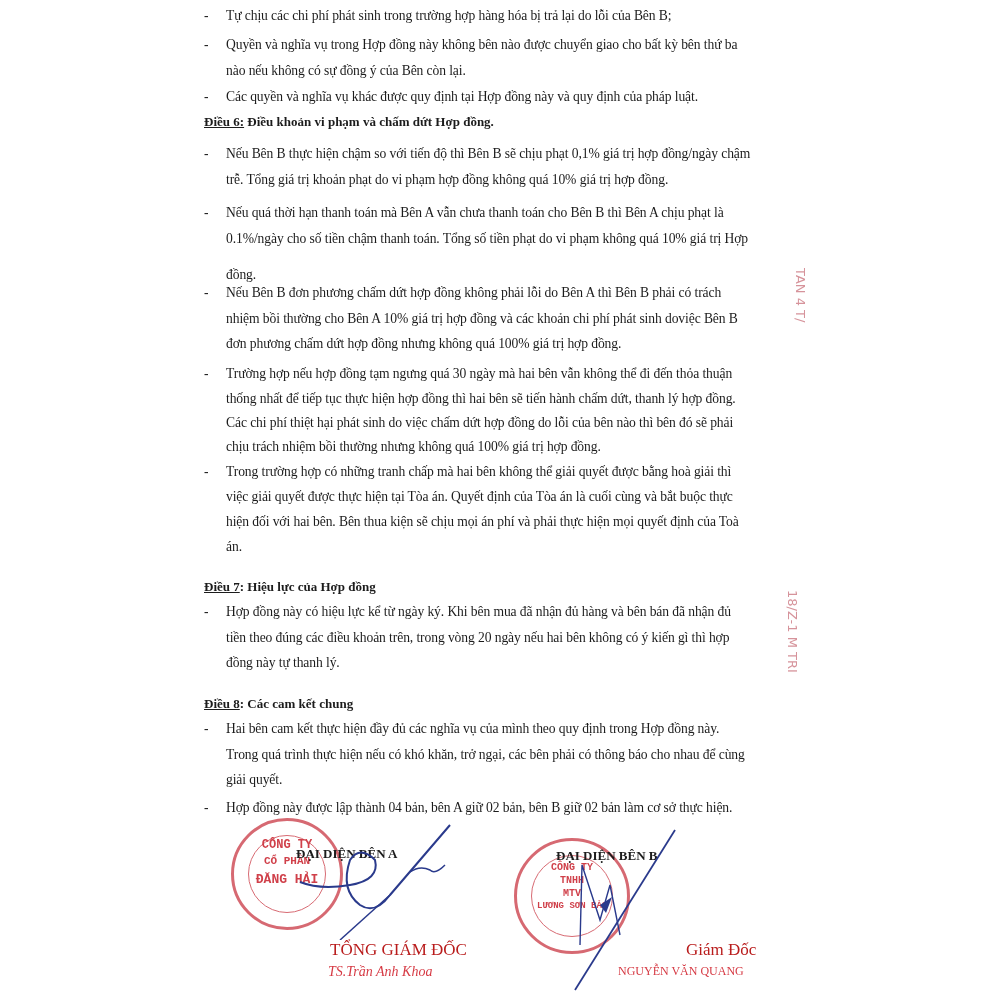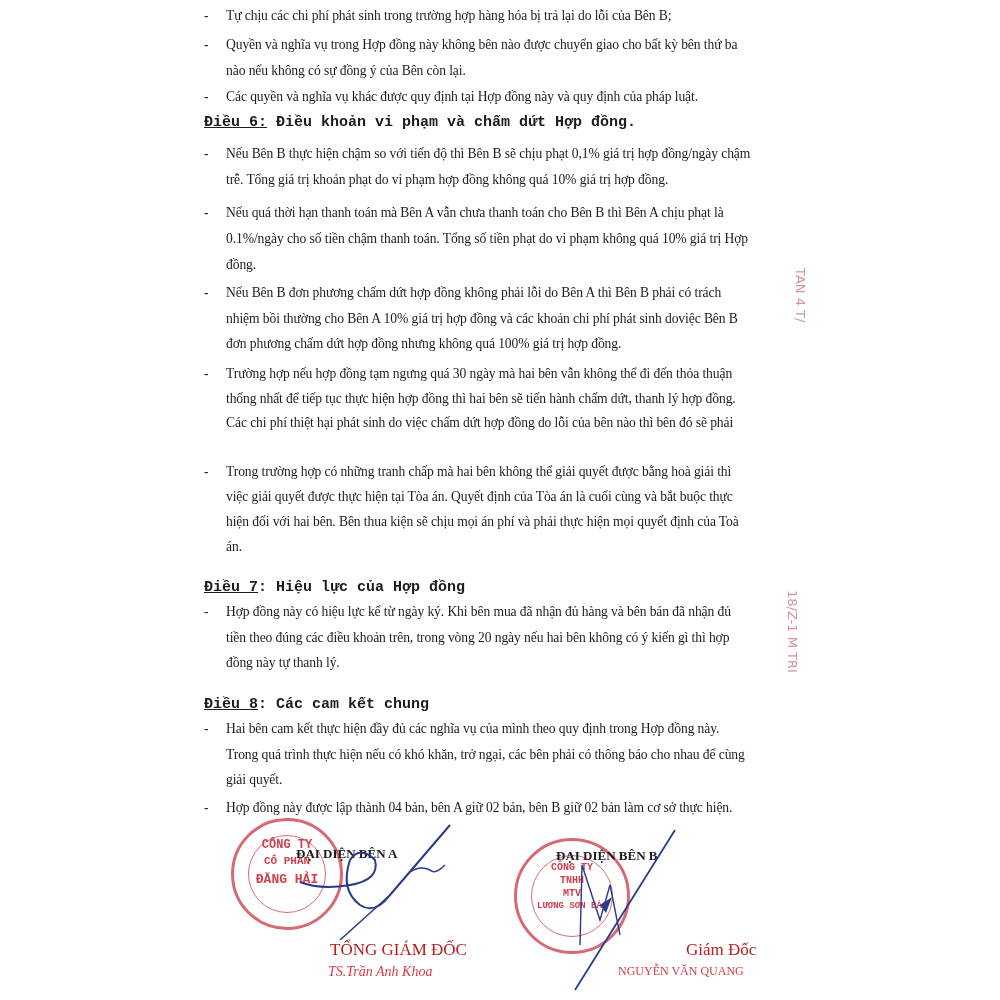--- a/index.html
+++ b/index.html
@@ -1,21 +1,21 @@
 <!DOCTYPE html>
 <html><head>
 <meta charset="utf-8">
 <style>
   html, body { margin:0; padding:0; }
   body { width:1000px; height:1000px; background:#ffffff; position:relative; overflow:hidden;
          font-family: "Liberation Serif", "DejaVu Serif", serif; color:#1c1c1c; }
   .page { position:absolute; left:0; top:0; width:1000px; height:1000px; }
   .line { position:absolute; font-size:13.6px; white-space:nowrap; letter-spacing:-0.1px;text-align:center; }
   .bullet { position:absolute; font-size:13.6px; }
-  .heading { position:absolute; font-size:15px; font-weight:bold; white-space:nowrap;font-family:Liberation Mono, monospace; }
+  .heading { position:absolute; font-size:13px; font-weight:bold; white-space:nowrap; }
   .heading .num { text-decoration:underline; }
   .margin-note { position:absolute; color:#c9707a; font-size:13px; transform:rotate(90deg); transform-origin:left top; white-space:nowrap; opacity:0.75; font-family:"DejaVu Sans", sans-serif; }
   .stamp { position:absolute; border-radius:50%; border:3px solid #d0505a; box-sizing:border-box; opacity:0.85; }
   .stamp .inner { position:absolute; border-radius:50%; border:1.5px solid #d0505a; box-sizing:border-box; }
   .stamp-text { position:absolute; color:#d0404a; font-family:Liberation Mono, monospace; font-weight:bold; text-align:center; white-space:nowrap; }
   .sig-title { position:absolute; font-weight:bold; font-size:13px; white-space:nowrap; }
   .sig-role { position:absolute; color:#b91c1c; font-size:17px; white-space:nowrap; font-family:"Liberation Serif", serif; }
   .sig-name { position:absolute; color:#d63a44; font-size:14px; font-style:italic; white-space:nowrap; }
   svg.sig { position:absolute; }
 </style>
@@ -36,31 +36,32 @@
 
   <div class="heading" style="left:204px;top:114px"><span class="num">Điều 6:</span><span> Điều khoản vi phạm và chấm dứt Hợp đồng.</span></div>
 
   <div class="bullet" style="left:204px;top:146px">-</div>
   <div class="line" style="left:226px;top:146px">Nếu Bên B thực hiện chậm so với tiến độ thì Bên B sẽ chịu phạt 0,1% giá trị hợp đồng/ngày chậm</div>
   <div class="line" style="left:226px;top:172px">trễ. Tổng giá trị khoản phạt do vi phạm hợp đồng không quá 10% giá trị hợp đồng.</div>
 
   <div class="bullet" style="left:204px;top:205px">-</div>
   <div class="line" style="left:226px;top:205px">Nếu quá thời hạn thanh toán mà  Bên A vẫn chưa thanh toán cho Bên B thì Bên A chịu phạt là</div>
   <div class="line" style="left:226px;top:231px">0.1%/ngày cho số tiền chậm thanh toán. Tổng số tiền phạt do vi phạm không quá 10% giá trị Hợp</div>
-  <div class="line" style="left:226px;top:257px">đồng.</div>
+  <div class="line" style="left:226px;top:267px">đồng.</div>
 
   <div class="bullet" style="left:204px;top:285px">-</div>
   <div class="line" style="left:226px;top:285px">Nếu Bên B đơn phương chấm dứt hợp đồng không phải lỗi do Bên A thì Bên B phải có trách</div>
   <div class="line" style="left:226px;top:311px">nhiệm bồi thường cho Bên A 10% giá trị hợp đồng và các khoản chi phí phát sinh doviệc Bên B</div>
   <div class="line" style="left:226px;top:336px">đơn phương chấm dứt hợp đồng nhưng không quá 100% giá trị hợp đồng.</div>
 
   <div class="bullet" style="left:204px;top:366px">-</div>
   <div class="line" style="left:226px;top:366px">Trường hợp nếu hợp đồng tạm ngưng quá 30 ngày mà hai bên vẫn không thể đi đến thỏa thuận</div>
   <div class="line" style="left:226px;top:391px">thống nhất để tiếp tục thực hiện hợp đồng thì hai bên sẽ tiến hành chấm dứt, thanh lý hợp đồng.</div>
   <div class="line" style="left:226px;top:415px">Các chi phí thiệt hại phát sinh do việc chấm dứt hợp đồng do lỗi của bên nào thì bên đó sẽ phải</div>
+  <div class="line" style="left:226px;top:439px">chịu trách nhiệm bồi thường nhưng không quá 100% giá trị hợp đồng.</div>
 
   <div class="bullet" style="left:204px;top:464px">-</div>
   <div class="line" style="left:226px;top:464px">Trong trường hợp có những tranh chấp mà hai bên không thể giải quyết được bằng hoà giải thì</div>
   <div class="line" style="left:226px;top:489px">việc giải quyết được thực hiện tại Tòa án. Quyết định của Tòa án là cuối cùng và bắt buộc thực</div>
   <div class="line" style="left:226px;top:514px">hiện đối với hai bên. Bên thua kiện sẽ chịu mọi án phí và phải thực hiện mọi quyết định của Toà</div>
   <div class="line" style="left:226px;top:539px">án.</div>
 
   <div class="heading" style="left:204px;top:579px"><span class="num">Điều 7</span><span>: Hiệu lực của Hợp đồng</span></div>
 
   <div class="bullet" style="left:204px;top:604px">-</div>

